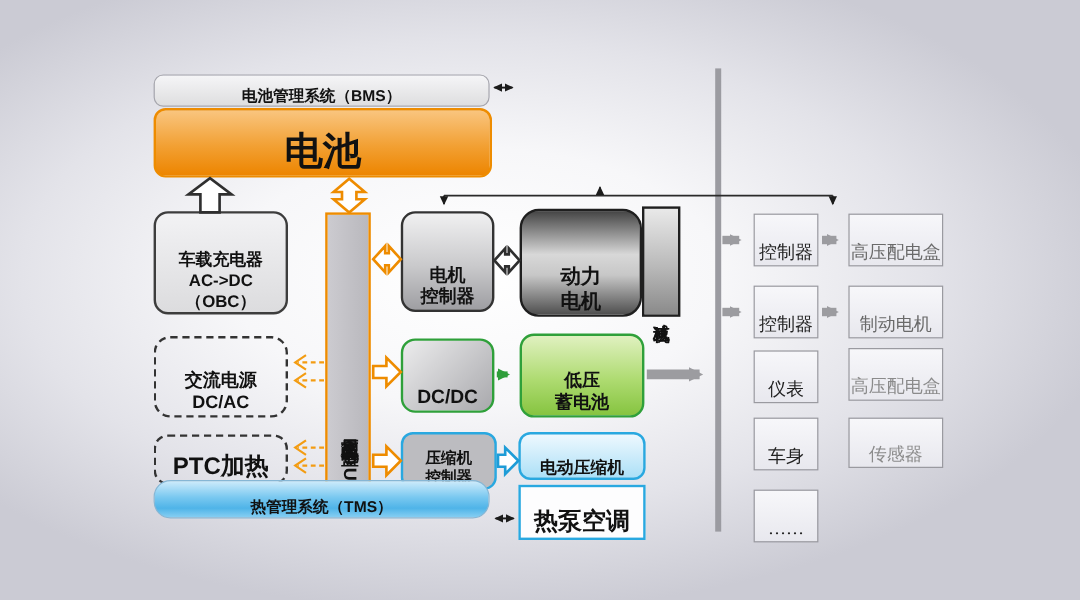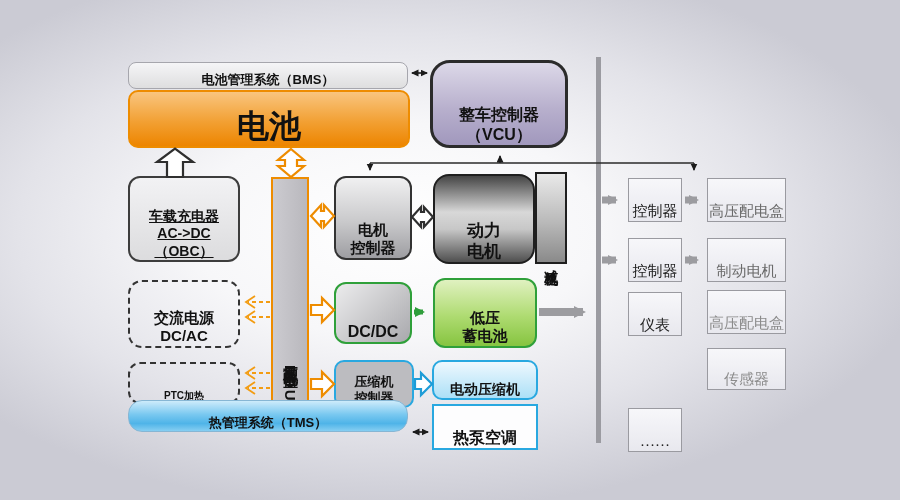--- a/index.html
+++ b/index.html
@@ -18,25 +18,25 @@
        background:linear-gradient(180deg,#f5f5f7,#dededf);font-size:13px;font-weight:bold;}
   .battery{left:128px;top:90px;width:282px;height:58px;border:2px solid var(--c-orange,#e98a00);
        border-radius:10px;background:linear-gradient(180deg,#f9c57f 0%,#f2a033 55%,#ed8500 100%);
        font-size:32px;font-weight:bold;}
   .vcu{left:430px;top:60px;width:138px;height:88px;border:3px solid #2b2b2b;border-radius:20px;
        background:linear-gradient(180deg,#dcd8e8 0%,#b8b0cd 55%,#a198bd 100%);
        font-size:16px;font-weight:bold;}
 
   
   .obc{left:128px;top:176px;width:112px;height:86px;border:2.5px solid #3d3d3d;border-radius:12px;
-       background:linear-gradient(180deg,#f2f2f4,#dcdcde);font-size:14px;font-weight:bold;text-decoration:underline;}
+       background:linear-gradient(180deg,#f2f2f4,#dcdcde);font-size:14px;font-weight:bold;}
   .acsrc{left:128px;top:280px;width:112px;height:68px;border:2px dashed #333;border-radius:14px;
        font-size:15px;font-weight:bold;background:transparent;}
   .ptc{left:128px;top:362px;width:112px;height:42px;border:2px dashed #333;border-radius:12px;
-       font-size:10px;font-weight:bold;background:transparent;}
+       font-size:20px;font-weight:bold;background:transparent;}
 
   
   .pdu{left:271px;top:177px;width:38px;height:230px;border:2.5px solid var(--c-orange,#e98a00);
        background:linear-gradient(90deg,#cccbd0,#b9b8bd);font-weight:bold;font-size:15px;}
   .vtext{writing-mode:vertical-rl;letter-spacing:2px;}
 
   
   .mc{left:334px;top:176px;width:78px;height:84px;border:2.5px solid #333;border-radius:12px;
       background:linear-gradient(180deg,#f0f0f1 0%,#c9c9cb 55%,#9e9ea2 100%);font-size:15px;font-weight:bold;}
   .dm{left:433px;top:174px;width:102px;height:90px;border:2.5px solid #1f1f1f;border-radius:16px;
@@ -47,21 +47,21 @@
       font-size:14px;font-weight:bold;}
   .dcdc{left:334px;top:282px;width:78px;height:62px;border:2.5px solid var(--c-green,#2fa03a);border-radius:12px;
       background:linear-gradient(135deg,#ececed 0%,#bdbdc0 70%,#a9a9ad 100%);font-size:16px;font-weight:bold;}
   .lv{left:433px;top:278px;width:104px;height:70px;border:2.5px solid var(--c-green,#2fa03a);border-radius:12px;
       background:linear-gradient(180deg,#e0f1c0 0%,#aedb71 55%,#86c440 100%);font-size:15px;font-weight:bold;}
   .cc{left:334px;top:360px;width:80px;height:48px;border:2.5px solid var(--c-blue,#29a8e0);border-radius:10px;
       background:#bcbcc0;font-size:13px;font-weight:bold;}
   .ec{left:432px;top:360px;width:106px;height:40px;border:2.5px solid var(--c-blue,#29a8e0);border-radius:10px;
       background:linear-gradient(180deg,#eef8fe,#ace0f7);font-size:14px;font-weight:bold;}
   .hp{left:432px;top:404px;width:106px;height:46px;border:2.5px solid var(--c-blue,#29a8e0);
-      background:#fdfdfe;font-size:16px;font-weight:bold;}
+      background:#fdfdfe;font-size:20px;font-weight:bold;}
   .tms{left:128px;top:400px;width:280px;height:32px;border:1px solid #86b6d4;border-radius:14px;
       background:linear-gradient(180deg,#cdebfb 0%,#79c8f0 45%,#4fb4e8 75%,#86cef2 100%);
       font-size:13px;font-weight:bold;}
 
   
   .divider{position:absolute;left:596px;top:57px;width:5px;height:386px;background:#9b9ba1;}
   .rbox{border:1px solid #9a9aa0;background:linear-gradient(180deg,#f7f7fa,#e8e8ee);
         font-family:"Liberation Serif","DejaVu Serif",serif;font-size:15px;font-weight:normal;color:#222;}
   .rb-c1{left:628px;width:54px;height:44px;}
   .rb-c2{left:707px;width:79px;height:44px;}
@@ -74,24 +74,20 @@
 <body>
 
 <div class="canvas">
 
   <div class="box bms">
     <div>电池管理系统（BMS）</div>
   </div>
   <div class="box battery">
     <div>电池</div>
   </div>
-  <div class="box vcu">
-    <div>整车控制器</div>
-    <div>（VCU）</div>
-  </div>
 
   <div class="box obc">
     <div>车载充电器</div>
     <div>AC-&gt;DC</div>
     <div>（OBC）</div>
   </div>
   <div class="box acsrc">
     <div>交流电源</div>
     <div>DC/AC</div>
   </div>
@@ -149,20 +145,23 @@
     <div>控制器</div>
   </div>
   <div class="box rbox rb-c2 dim" style="top:238px">
     <div>制动电机</div>
   </div>
   <div class="box rbox rb-c1" style="top:292px">
     <div>仪表</div>
   </div>
   <div class="box rbox rb-c2 dimmer" style="top:290px">
     <div>高压配电盒</div>
+  </div>
+  <div class="box rbox rb-c1" style="top:348px">
+    <div>车身</div>
   </div>
   <div class="box rbox rb-c2 dimmer" style="top:348px;height:42px">
     <div>传感器</div>
   </div>
   <div class="box rbox rb-c1" style="top:408px">
     <div>……</div>
   </div>
 
   <svg class="overlay" width="900" height="500" viewBox="0 0 900 500">
     <defs>

